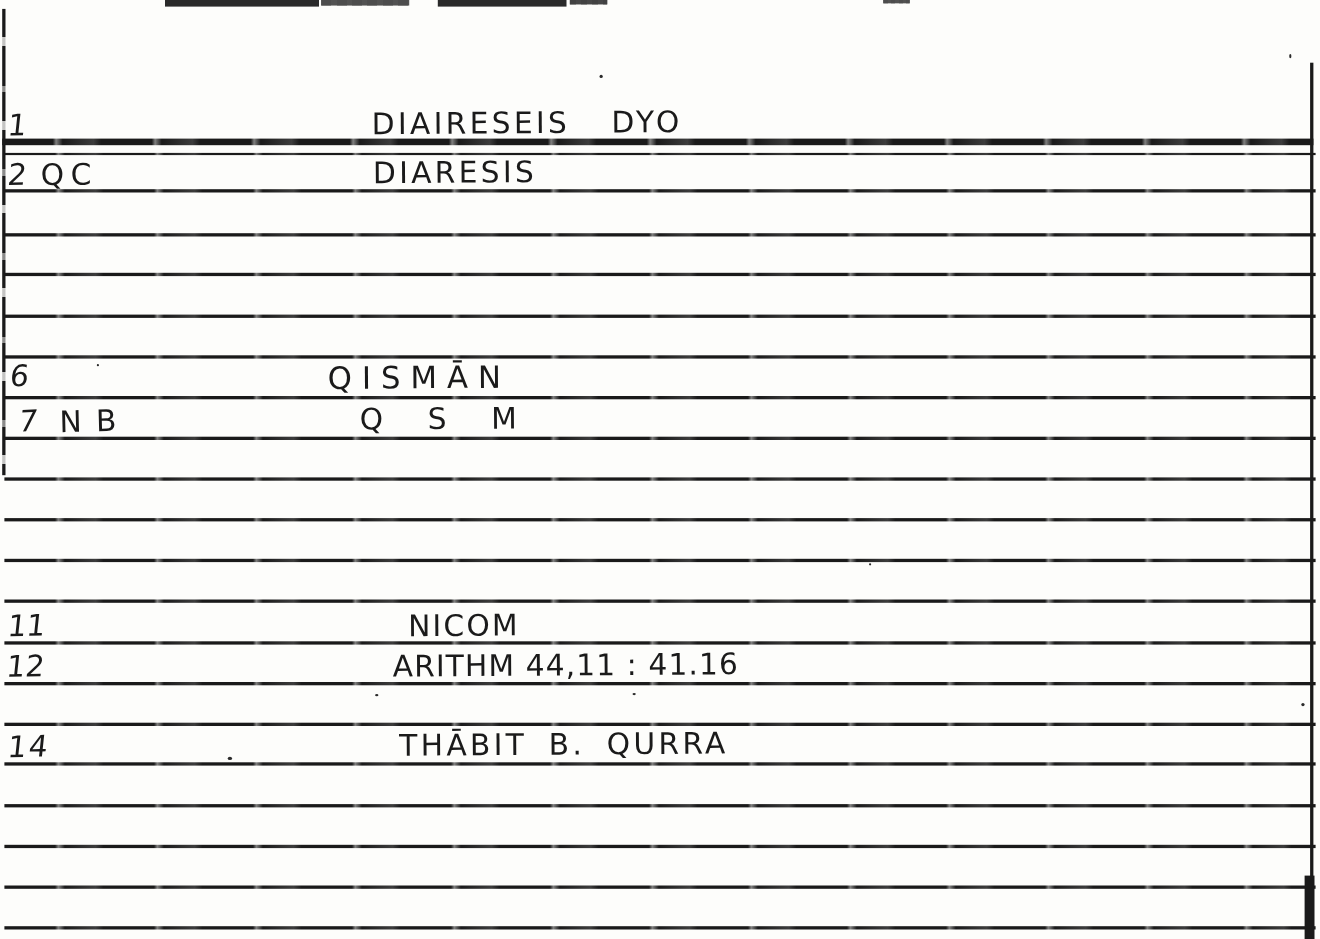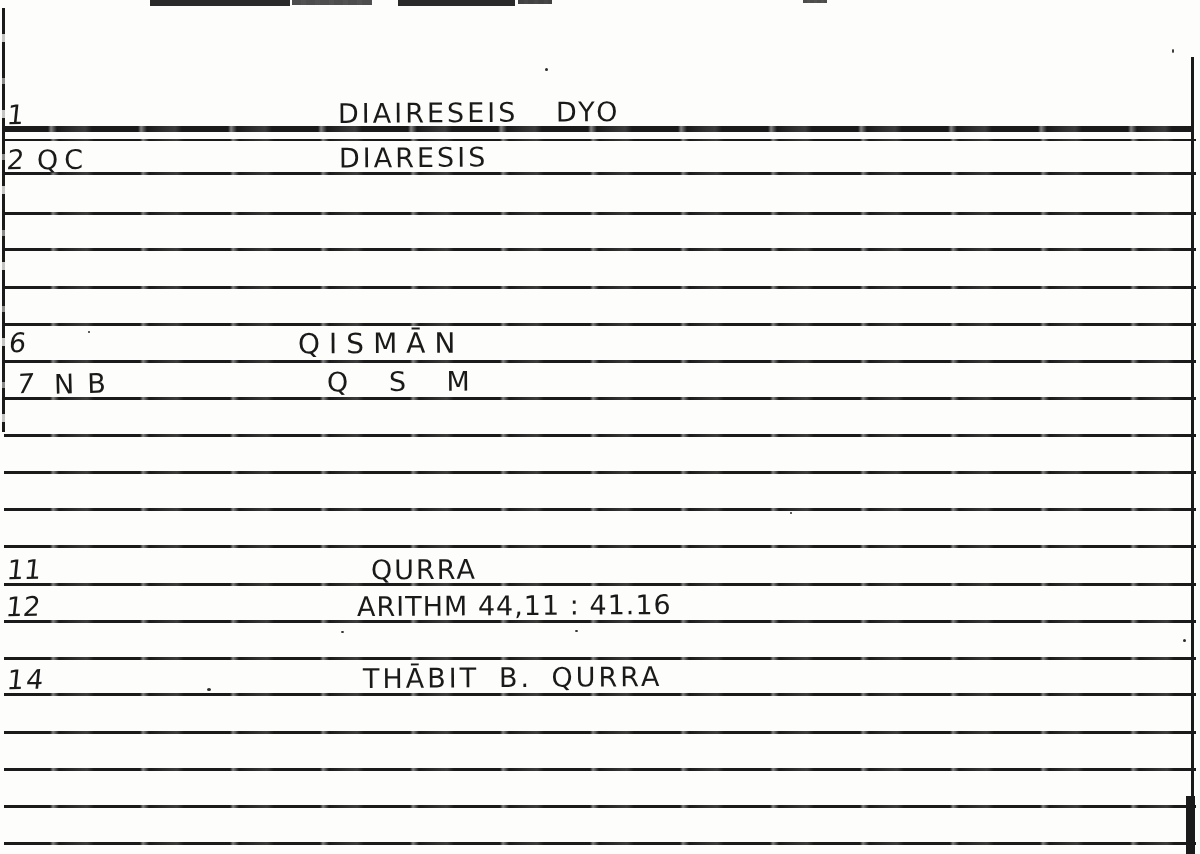--- a/index.html
+++ b/index.html
@@ -110,21 +110,21 @@
   <span class="hw r2-txt">DIARESIS</span>
 
   <span class="hw num r6-num">6</span>
   <span class="hw r6-txt">QISMĀN</span>
 
   <span class="hw num r7-num">7</span>
   <span class="hw r7-lbl">NB</span>
   <span class="hw r7-txt">Q S M</span>
 
   <span class="hw num r11-num">11</span>
-  <span class="hw r11-txt">QURRA</span>
+  <span class="hw r11-txt">NICOM</span>
 
   <span class="hw num r12-num">12</span>
   <span class="hw r12-txt">ARITHM 44,11 : 41.16</span>
 
   <span class="hw num r14-num">14</span>
   <span class="hw r14-txt">THĀBIT B. QURRA</span>
 
   <div class="speck" style="left:545px;top:68px;width:3px;height:3px"></div>
   <div class="speck" style="left:1172px;top:49px;width:2px;height:4px"></div>
   <div class="speck" style="left:88px;top:331px;width:2px;height:2px"></div>

